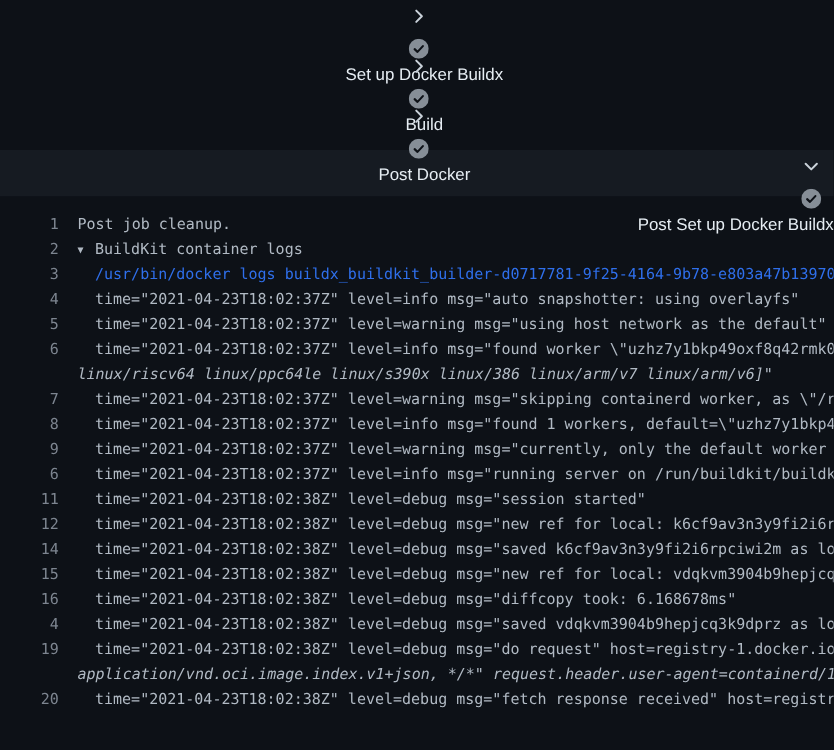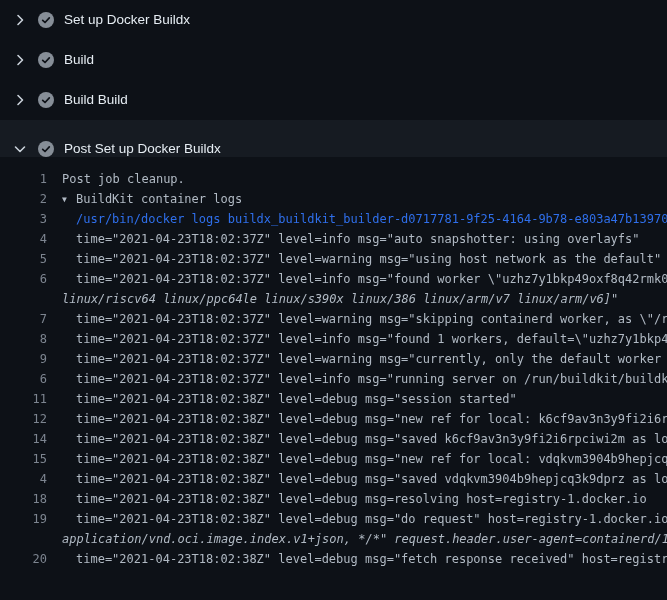--- a/index.html
+++ b/index.html
@@ -13,21 +13,21 @@
     --chev:#c9d1d9;
   }
   *{box-sizing:border-box;margin:0;padding:0;}
   html,body{width:667px;height:600px;overflow:hidden;}
   body{
     background:var(--bg);
     font-family:"Liberation Sans", sans-serif;
   }
   .steps{width:100%;}
   .step{
-    display:flex;align-items:center;height:40px;padding-left:12px;cursor:pointer;
+    display:flex;align-items:center;height:40px;padding-left:12px;cursor:pointer;flex-direction:column;
   }
   .step.expanded{height:37px;background:var(--row-expanded);align-items:flex-end;}
   .chev{width:26px;display:flex;align-items:center;flex:0 0 26px;}
   .check{width:26px;display:flex;align-items:center;flex:0 0 26px;}
   .step-label{
     color:var(--step-label);font-size:13.5px;line-height:16px;
     white-space:nowrap;
   }
   .log{
     padding-top:12px;
@@ -91,21 +91,21 @@
       <svg width="16" height="16" viewBox="0 0 16 16">
           <path d="M6 3.5 L10.5 8 L6 12.5" fill="none" stroke="var(--chev)" stroke-width="1.6" stroke-linecap="round" stroke-linejoin="round"></path>
         </svg>
     </span>
     <span class="check">
       <svg width="16" height="16" viewBox="0 0 16 16">
           <circle cx="8" cy="8" r="8" fill="var(--check)"></circle>
           <path d="M4.7 8.3 L7 10.5 L11.3 5.9" stroke="#0d1117" stroke-width="1.7" fill="none" stroke-linecap="round" stroke-linejoin="round"></path>
         </svg>
     </span>
-    <span class="step-label">Build Build</span>
+    <span class="step-label">Post Docker</span>
   </div>
 
   <div class="step expanded">
     <span class="chev">
       <svg width="16" height="16" viewBox="0 0 16 16">
           <path d="M3.5 6 L8 10.5 L12.5 6" fill="none" stroke="var(--chev)" stroke-width="1.6" stroke-linecap="round" stroke-linejoin="round"></path>
         </svg>
     </span>
     <span class="check">
       <svg width="16" height="16" viewBox="0 0 16 16">
@@ -127,18 +127,18 @@
     <div class="log-row group"><span class="num">6</span><span class="txt">time="2021-04-23T18:02:37Z" level=info msg="found worker \"uzhz7y1bkp49oxf8q42rmk0xj</span></div>
     <div class="log-row wrap"><span class="num"></span><span class="txt">linux/riscv64 linux/ppc64le linux/s390x linux/386 linux/arm/v7 linux/arm/v6]"</span></div>
     <div class="log-row group"><span class="num">7</span><span class="txt">time="2021-04-23T18:02:37Z" level=warning msg="skipping containerd worker, as \"/run</span></div>
     <div class="log-row group"><span class="num">8</span><span class="txt">time="2021-04-23T18:02:37Z" level=info msg="found 1 workers, default=\"uzhz7y1bkp49o</span></div>
     <div class="log-row group"><span class="num">9</span><span class="txt">time="2021-04-23T18:02:37Z" level=warning msg="currently, only the default worker ca</span></div>
     <div class="log-row group"><span class="num">6</span><span class="txt">time="2021-04-23T18:02:37Z" level=info msg="running server on /run/buildkit/buildkitd</span></div>
     <div class="log-row group"><span class="num">11</span><span class="txt">time="2021-04-23T18:02:38Z" level=debug msg="session started"</span></div>
     <div class="log-row group"><span class="num">12</span><span class="txt">time="2021-04-23T18:02:38Z" level=debug msg="new ref for local: k6cf9av3n3y9fi2i6rpc</span></div>
     <div class="log-row group"><span class="num">14</span><span class="txt">time="2021-04-23T18:02:38Z" level=debug msg="saved k6cf9av3n3y9fi2i6rpciwi2m as loca</span></div>
     <div class="log-row group"><span class="num">15</span><span class="txt">time="2021-04-23T18:02:38Z" level=debug msg="new ref for local: vdqkvm3904b9hepjcq3k</span></div>
+    <div class="log-row group"><span class="num">16</span><span class="txt">time="2021-04-23T18:02:38Z" level=debug msg="diffcopy took: 6.168678ms"</span></div>
     <div class="log-row group"><span class="num">4</span><span class="txt">time="2021-04-23T18:02:38Z" level=debug msg="saved vdqkvm3904b9hepjcq3k9dprz as loca</span></div>
-    <div class="log-row group"><span class="num">18</span><span class="txt">time="2021-04-23T18:02:38Z" level=debug msg=resolving host=registry-1.docker.io</span></div>
     <div class="log-row group"><span class="num">19</span><span class="txt">time="2021-04-23T18:02:38Z" level=debug msg="do request" host=registry-1.docker.io r</span></div>
     <div class="log-row wrap"><span class="num"></span><span class="txt">application/vnd.oci.image.index.v1+json, */*" request.header.user-agent=containerd/1.4</span></div>
     <div class="log-row group"><span class="num">20</span><span class="txt">time="2021-04-23T18:02:38Z" level=debug msg="fetch response received" host=registry-</span></div>
   </div>
 
 </body></html>

